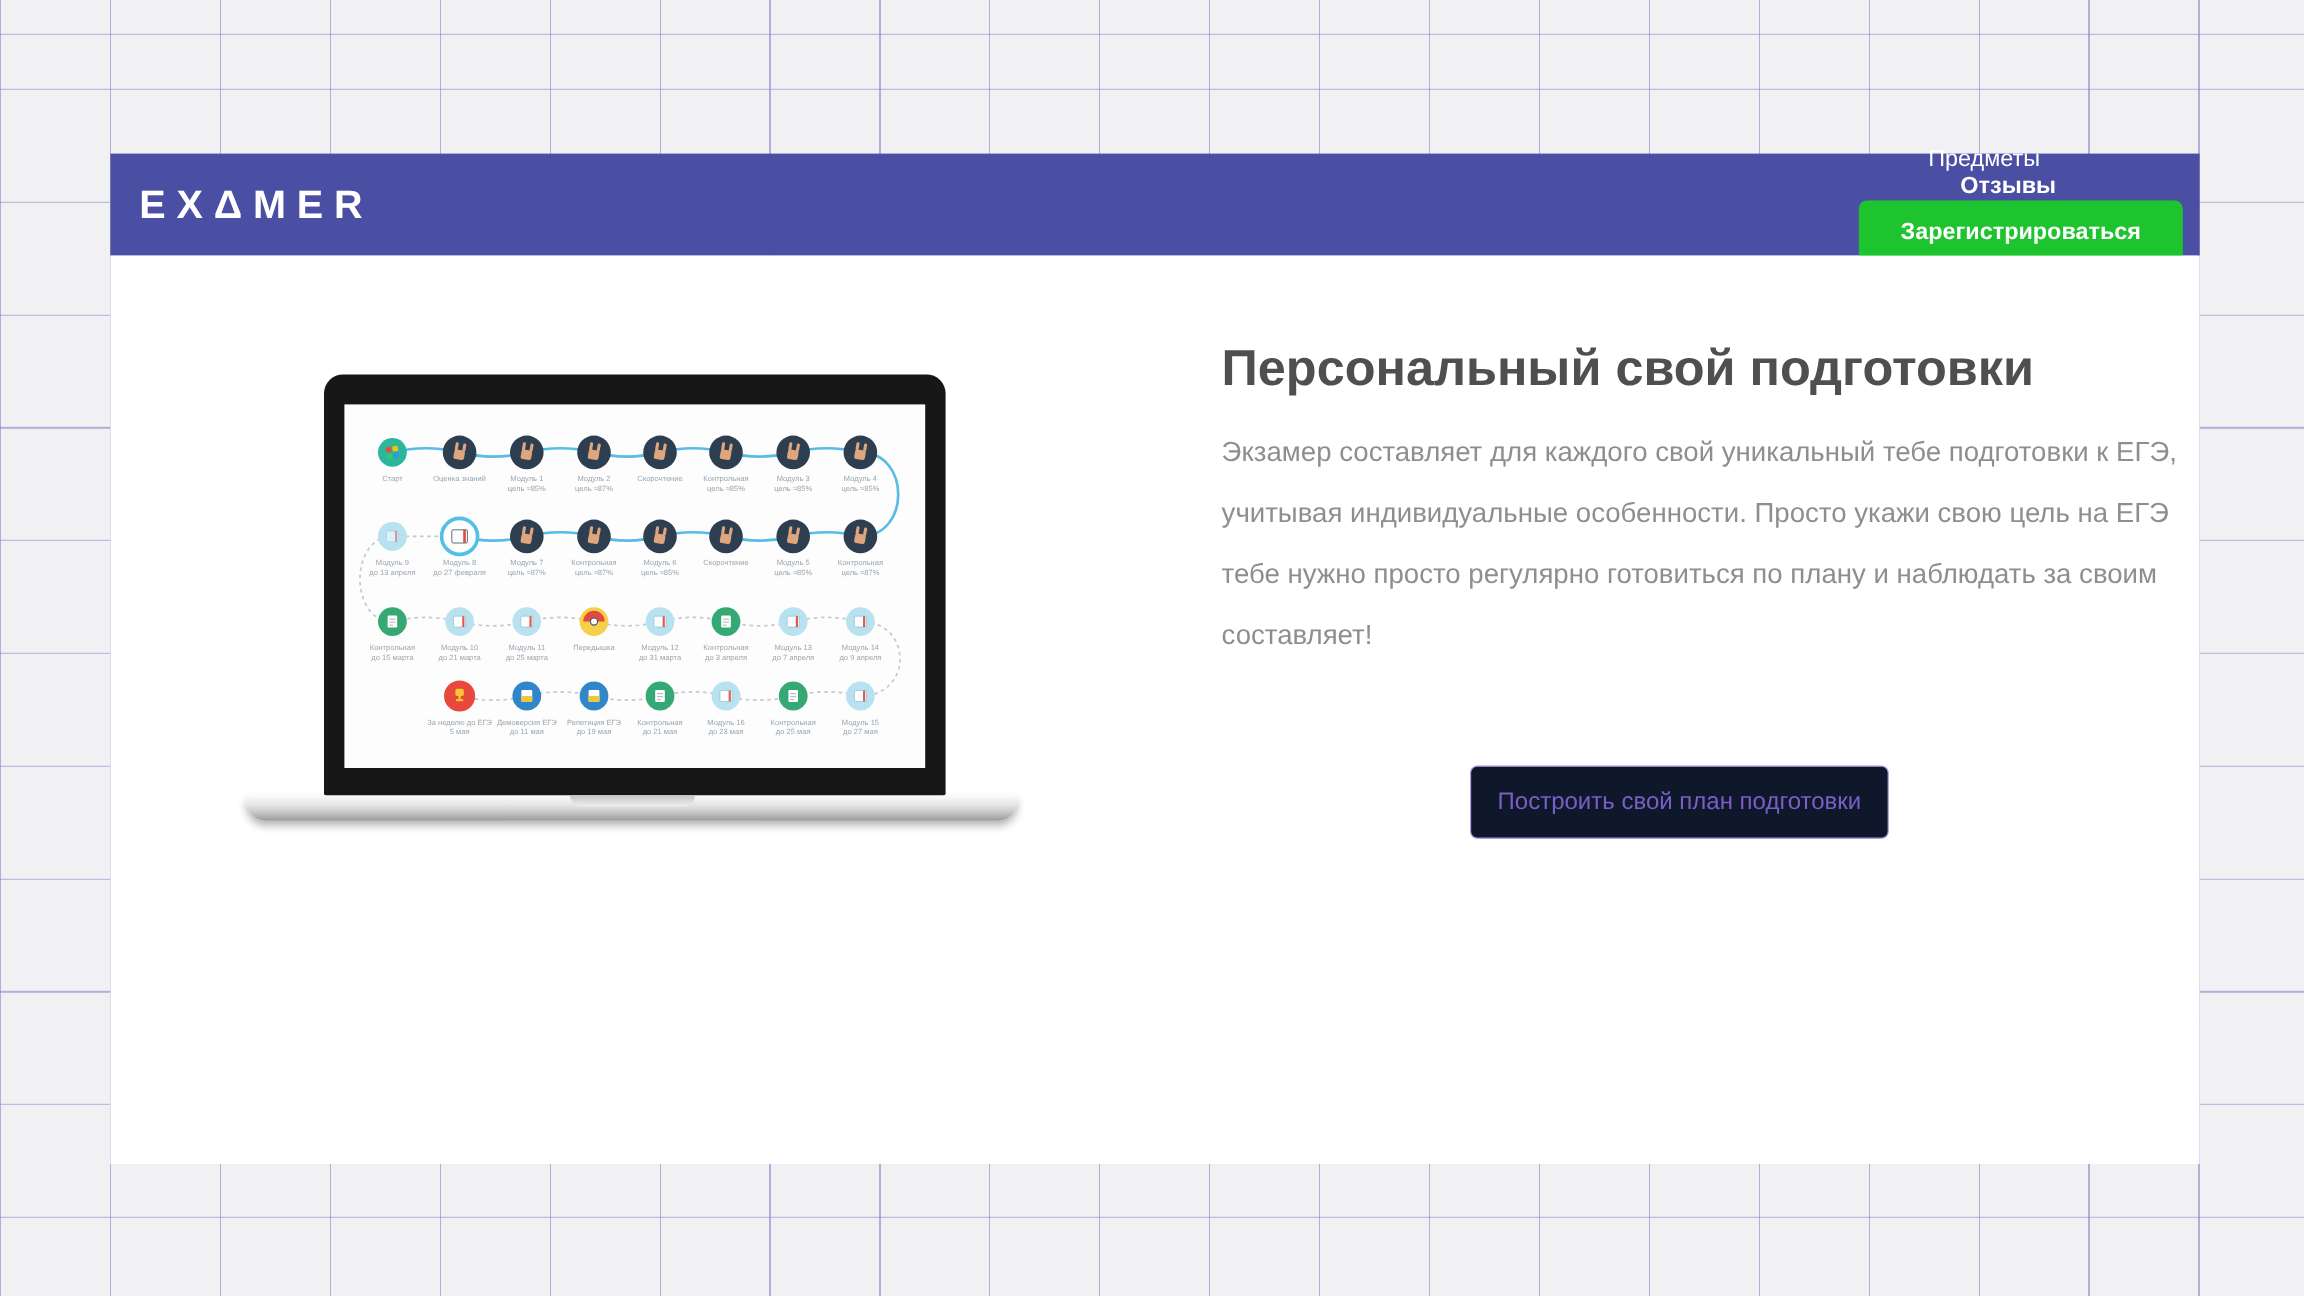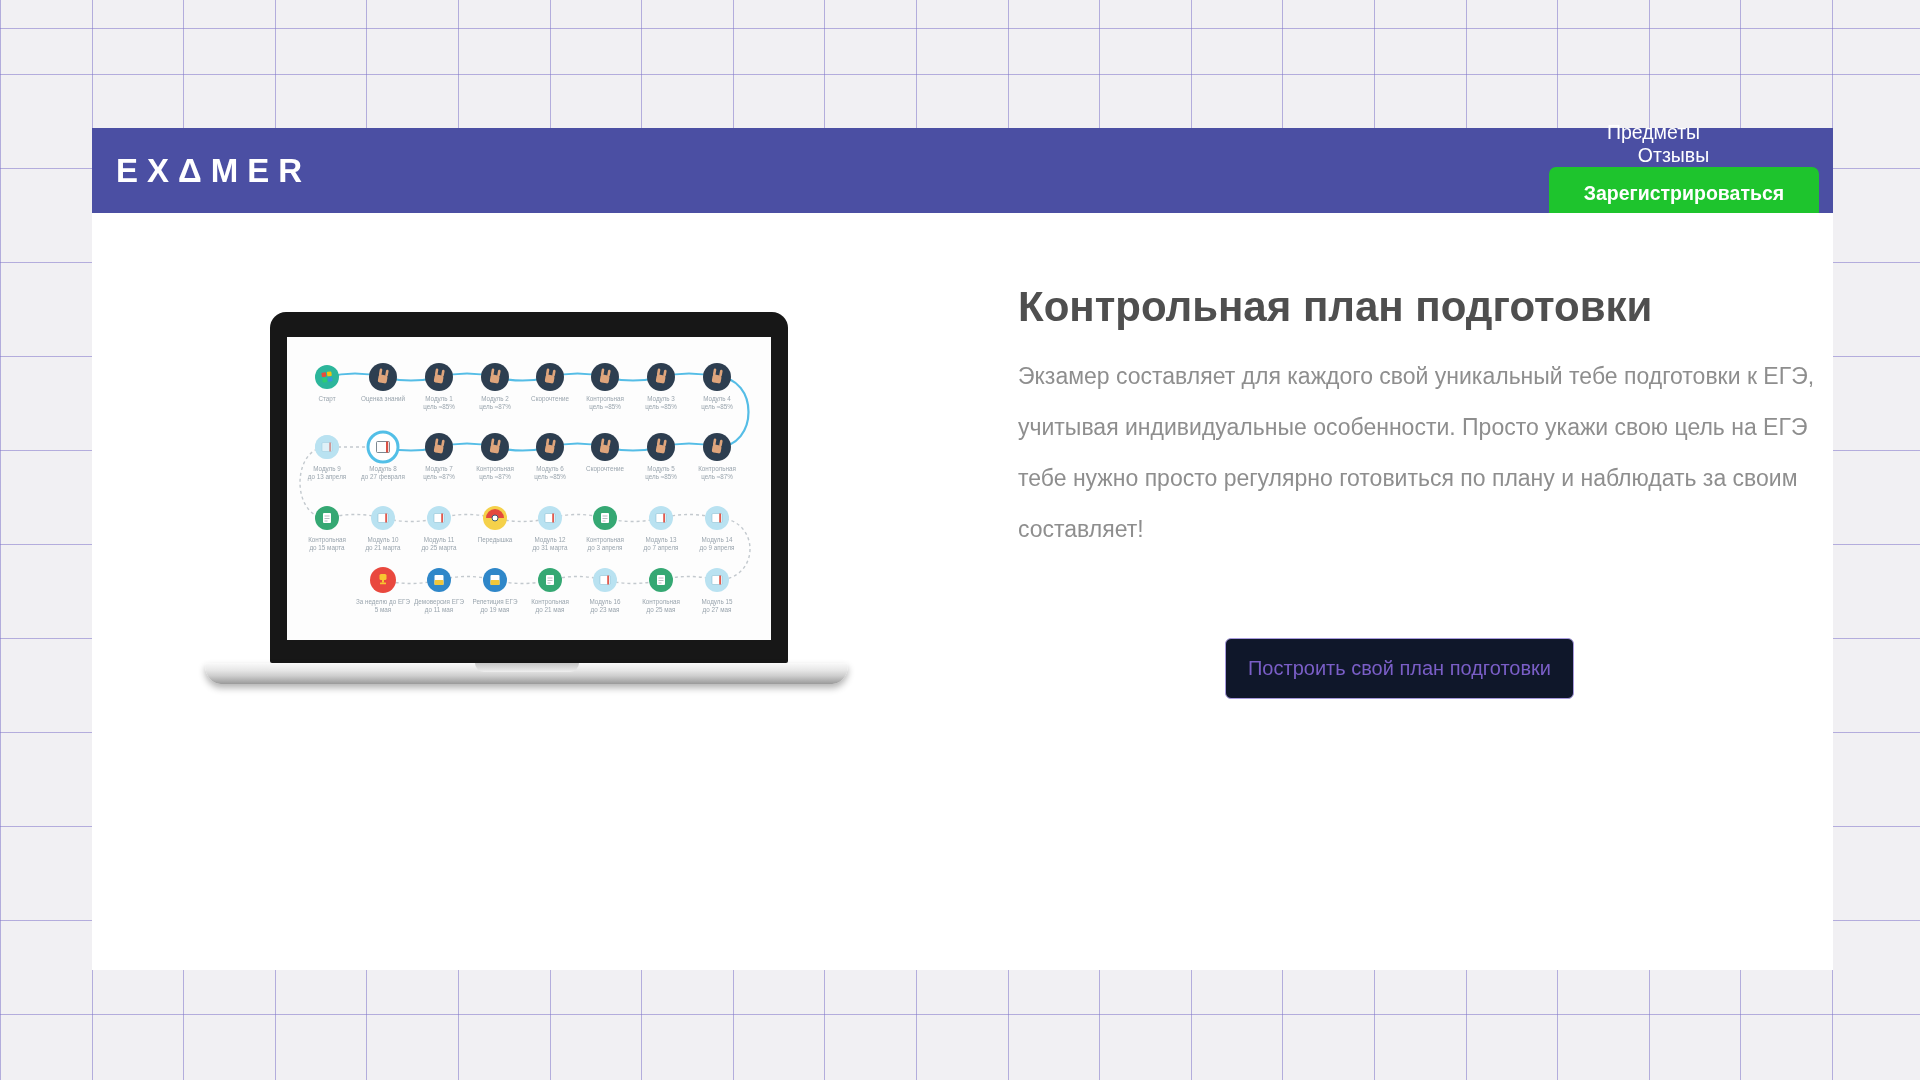--- a/index.html
+++ b/index.html
@@ -22,21 +22,21 @@
     display:flex; align-items:center; padding:0 14px 0 24px;
   }
   .logo {
     color:#ffffff; font-size:33px; font-weight:700; letter-spacing:9px;
     user-select:none;
   }
   .nav { margin-left:auto; display:flex; align-items:center;flex-direction:column; }
   .nav a {
     color:#ffffff; font-size:19.5px; text-decoration:none; cursor:pointer;
   }
-  .nav a + a { margin-left:40px; }
+  .nav a + a { margin-left:40px;font-weight:bold; }
   .register-btn {
     margin-left:61px; width:270px; height:53px; border:none; cursor:pointer;
     background:#1ec42d; color:#ffffff; font-size:19.5px; font-weight:600;
     border-radius:7px; font-family:"Liberation Sans", sans-serif;
   }
 
   
   .main { position:relative; height:757px; background:#ffffff; }
 
   
@@ -387,21 +387,21 @@
                 <text y="32" text-anchor="middle" font-size="6.3" fill="#9aa5ae">до 27 мая</text>
               </g>
             </svg>
         </div>
       </div>
       <div class="laptop-base">
         <div class="laptop-notch"></div>
       </div>
     </div>
 
-    <h1 class="hero-title">Контрольная план подготовки</h1>
+    <h1 class="hero-title">Персональный свой подготовки</h1>
 
     <div class="hero-paragraph">
       <div>Экзамер составляет для каждого свой уникальный тебе подготовки к ЕГЭ,</div>
       <div>учитывая индивидуальные особенности. Просто укажи свою цель на ЕГЭ</div>
       <div>тебе нужно просто регулярно готовиться по плану и наблюдать за своим</div>
       <div>составляет!</div>
     </div>
 
     <button class="cta-btn">Построить свой план подготовки</button>
 

